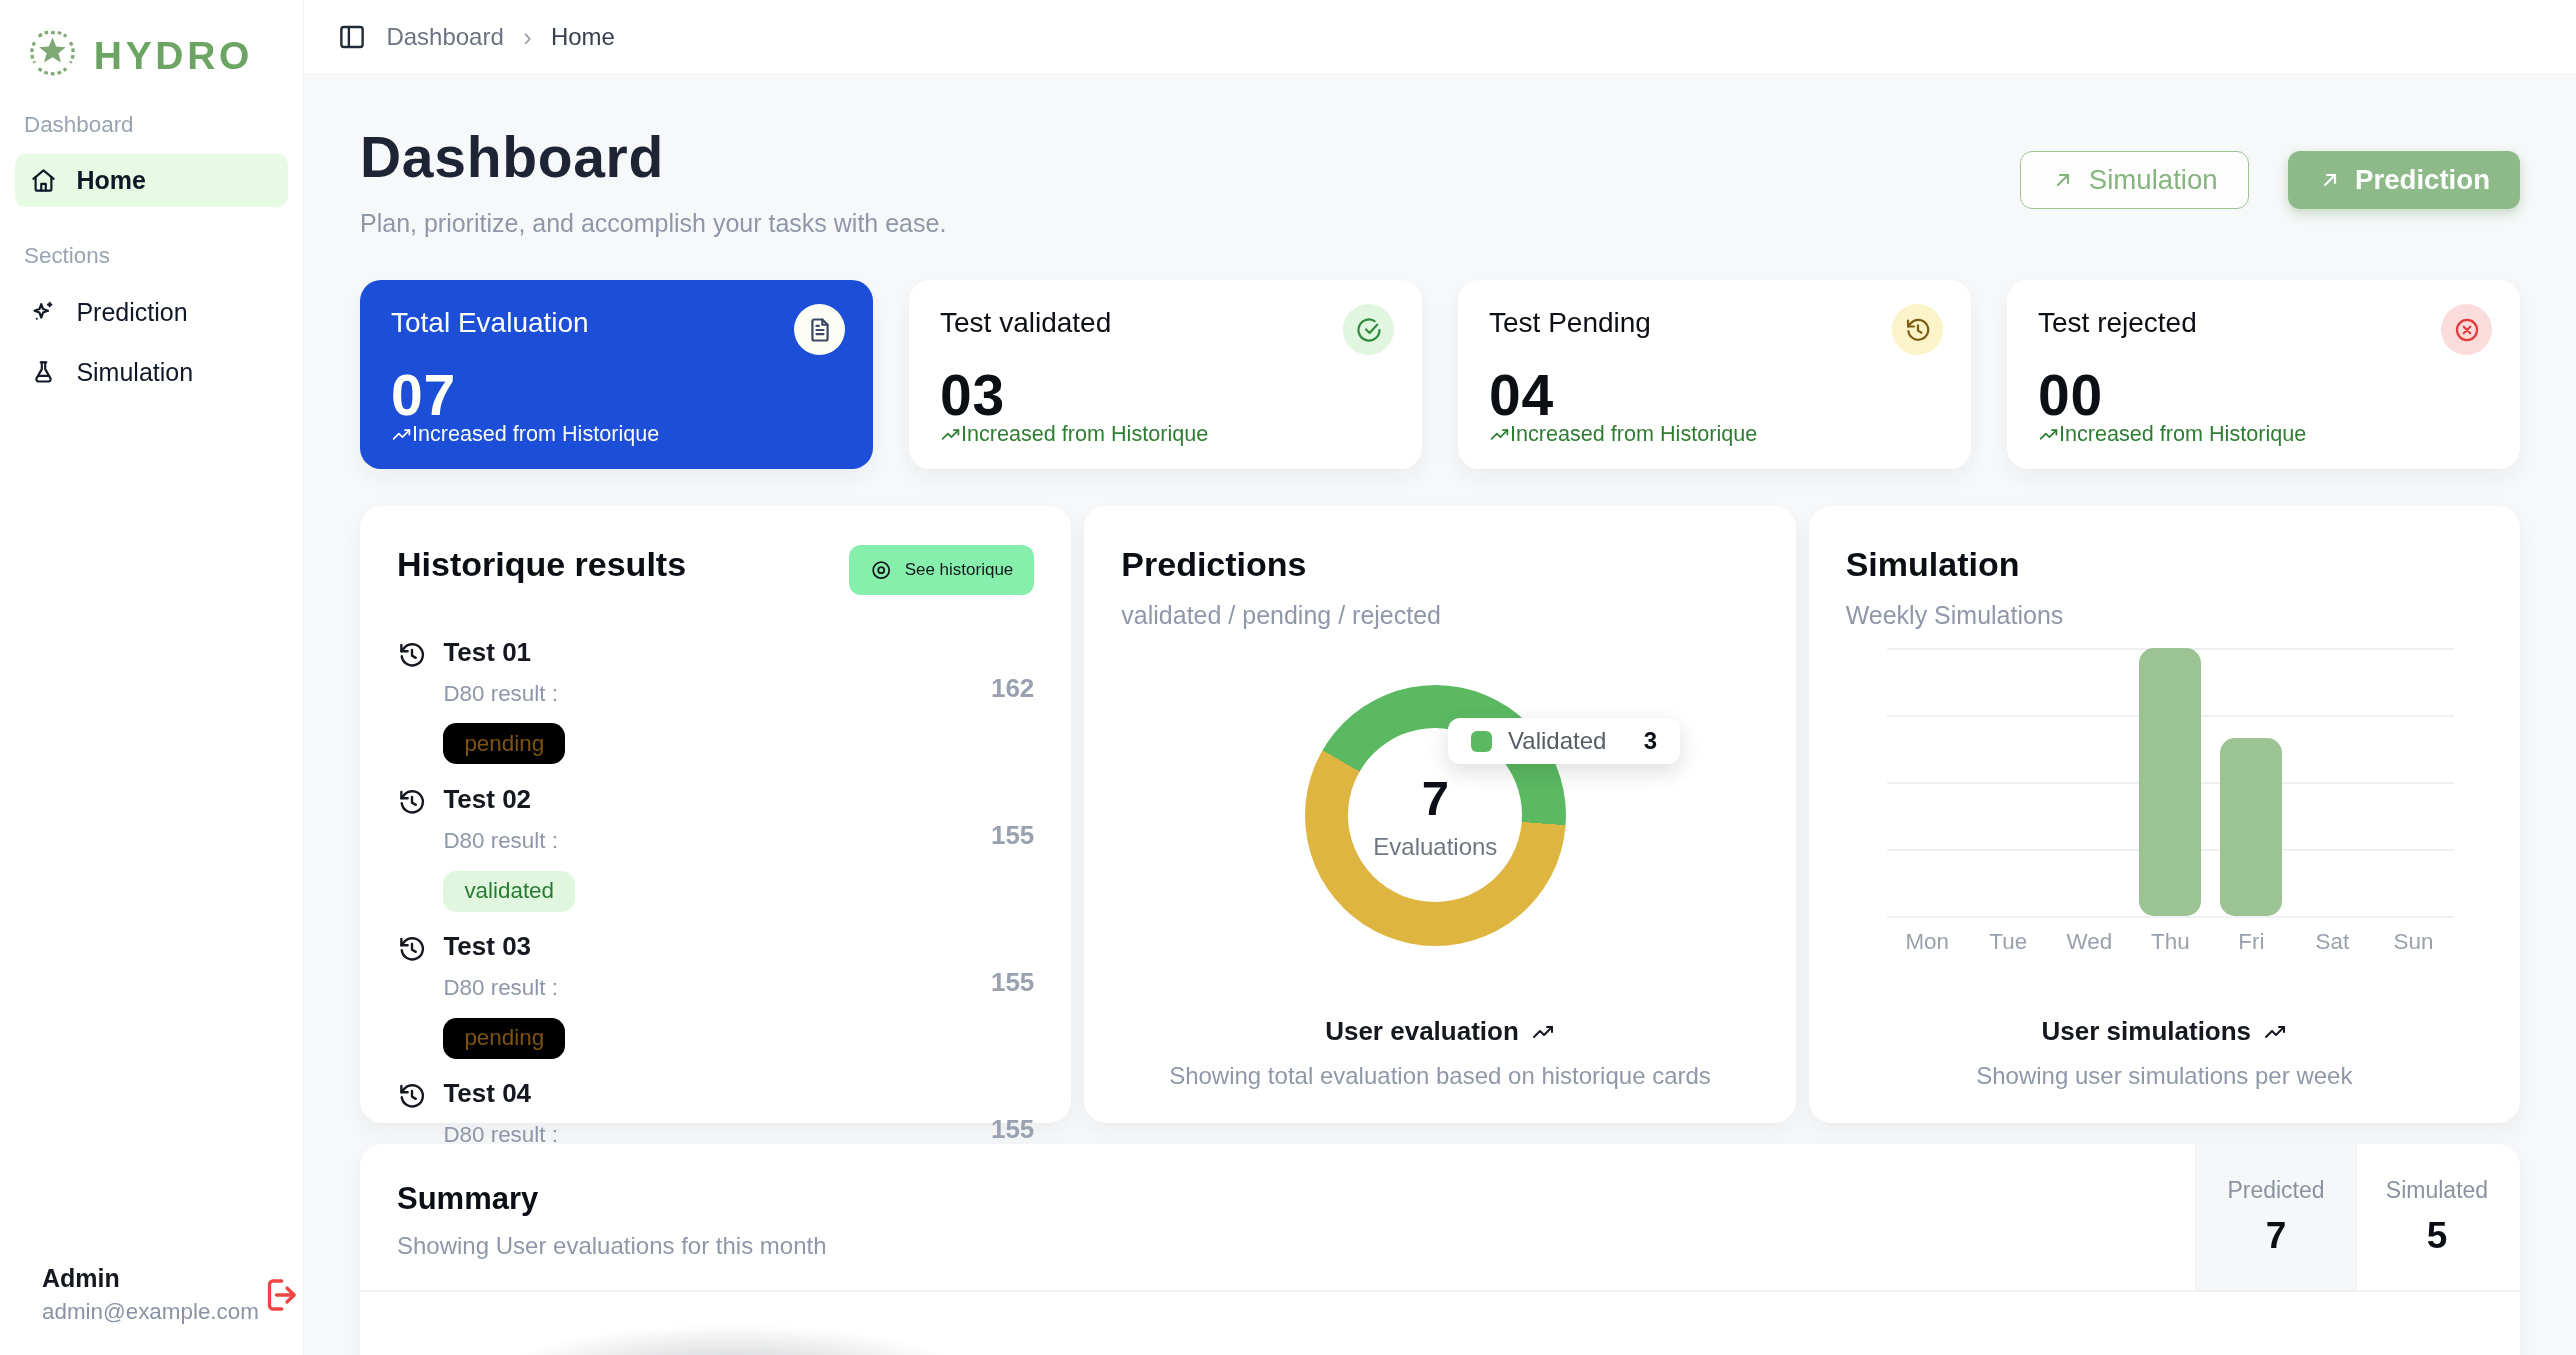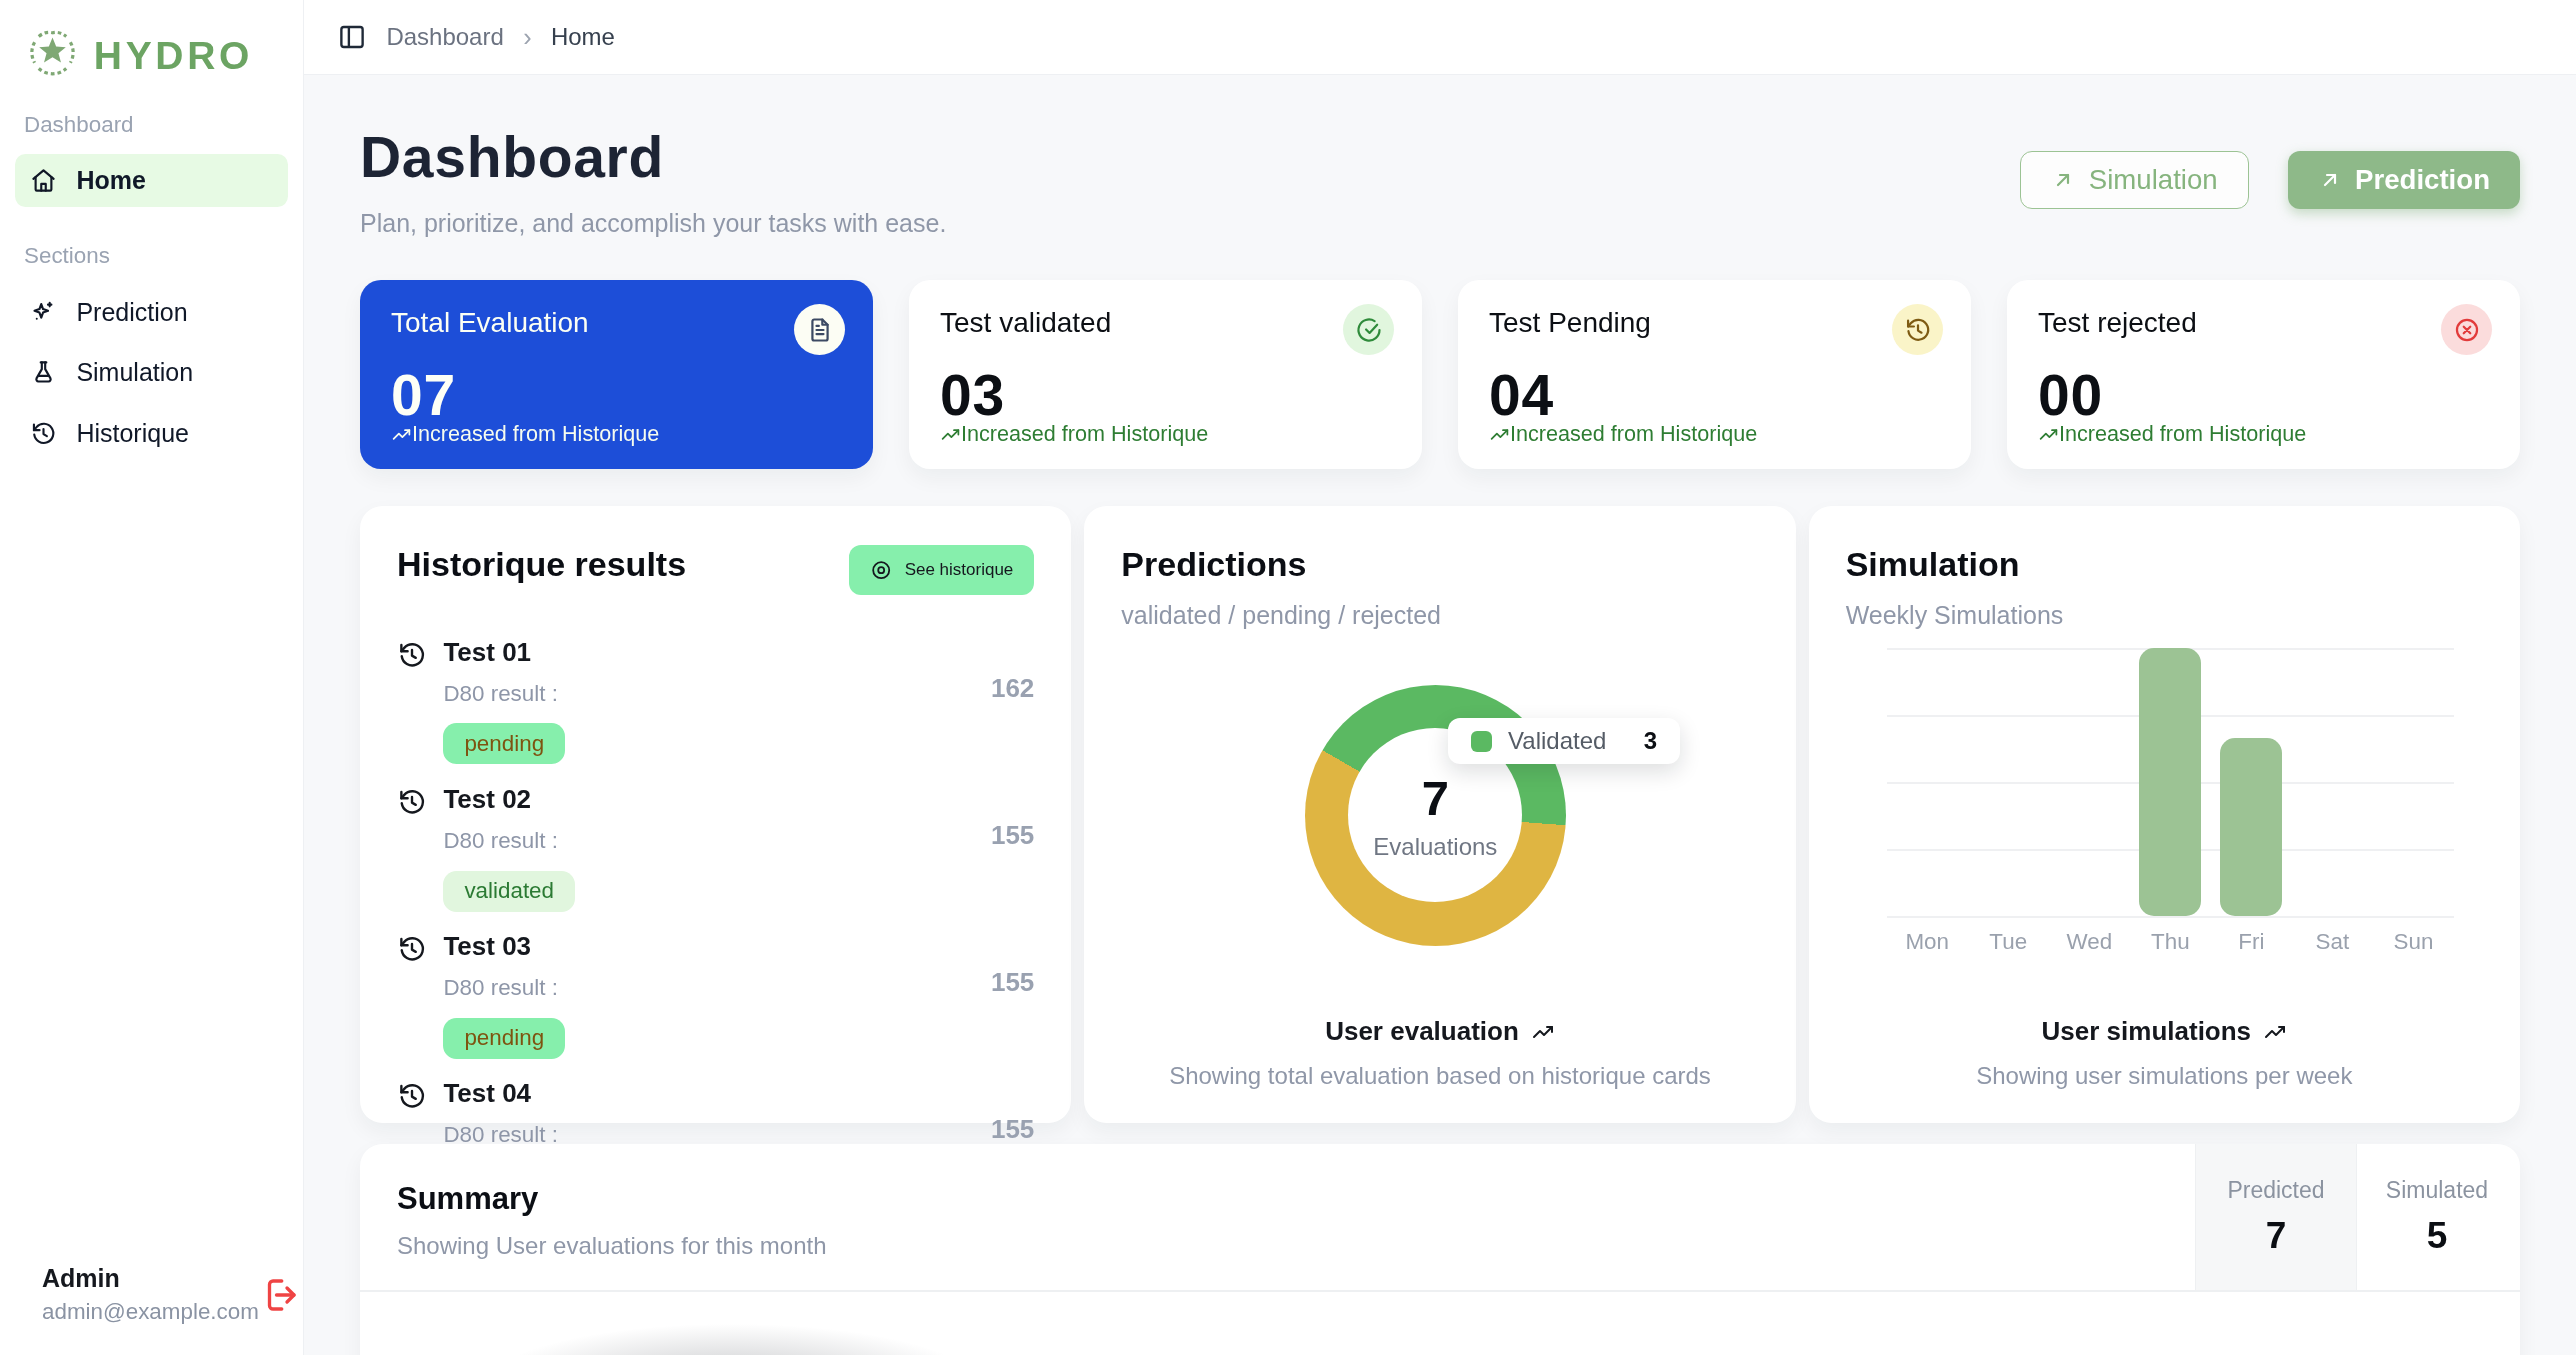--- a/index.html
+++ b/index.html
@@ -100,21 +100,21 @@
              padding:13.4px 21px; font-size:17px; color:#15181E; cursor:pointer; }
   .see-btn .ic { width:22.4px; height:22.4px; }
   .hist-rows { margin-top:42px; }
   .hist-row { display:flex; gap:16.4px; margin-bottom:19.4px; }
   .hist-row .ic { width:30px; height:30px; color:#15181E; flex:none; margin-top:3px; }
   .hist-info { flex:1; }
   .hist-name { font-size:26px; font-weight:700; color:#15181E; }
   .hist-label { font-size:22.4px; color:#8E96A8; margin-top:13.4px; }
   .badge { display:inline-block; margin-top:16.4px; font-size:22.4px; border-radius:13.4px;
            padding:7.5px 21px; }
-  .badge.pending { background:#86efac; color:#7E5310; }
+  .badge.pending { background:#000000; color:#7E5310; }
   .badge.validated { background:#E1F6DE; color:#2B7A33; }
   .hist-val { font-size:26px; font-weight:700; color:#99A1B0; margin-top:36px; }
 
   
   .donut { position:absolute; left:221px; top:179px; width:261px; height:261px; border-radius:50%; }
   .donut-hole { position:absolute; left:43px; top:43px; width:174px; height:174px; border-radius:50%;
                 background:#fff; display:flex; flex-direction:column; align-items:center; justify-content:center; }
   .donut-num { font-size:49px; font-weight:700; color:#0B0E14; }
   .donut-lbl { font-size:24px; color:#6F7683; margin-top:7.5px; }
   .donut-tip {
@@ -195,30 +195,20 @@
   <div class="nav-item">
     <span class="ic">
       <svg viewBox="0 0 24 24" width="27" height="27" fill="none" stroke="currentColor" stroke-width="1.9" stroke-linecap="round" stroke-linejoin="round">
         <path d="M9.5 3h5"></path>
           <path d="M10.5 3v6l-4.7 8.2A2 2 0 0 0 7.5 20h9a2 2 0 0 0 1.7-2.8L13.5 9V3"></path>
           <path d="M8 15h8"></path>
       </svg>
     </span>
     <span>Simulation</span>
   </div>
-  <div class="nav-item">
-    <span class="ic">
-      <svg viewBox="0 0 24 24" width="27" height="27" fill="none" stroke="currentColor" stroke-width="1.9" stroke-linecap="round" stroke-linejoin="round">
-        <path d="M3.5 4v5h5"></path>
-          <path d="M3.8 13a8.5 8.5 0 1 0 2-6.7L3.5 9"></path>
-          <path d="M12 8v4.5l3 1.8"></path>
-      </svg>
-    </span>
-    <span>Historique</span>
-  </div>
 
   <div class="sidebar-user">
     <div>
       <div class="user-name">Admin</div>
       <div class="user-email">admin@example.com</div>
     </div>
     <span class="logout">
       <svg viewBox="0 0 24 24" width="42" height="42" fill="none" stroke="currentColor" stroke-width="1.9" stroke-linecap="round" stroke-linejoin="round">
         <path d="M13 4H8a2 2 0 0 0-2 2v12a2 2 0 0 0 2 2h5"></path>
           <path d="M16 8l4 4-4 4"></path>

